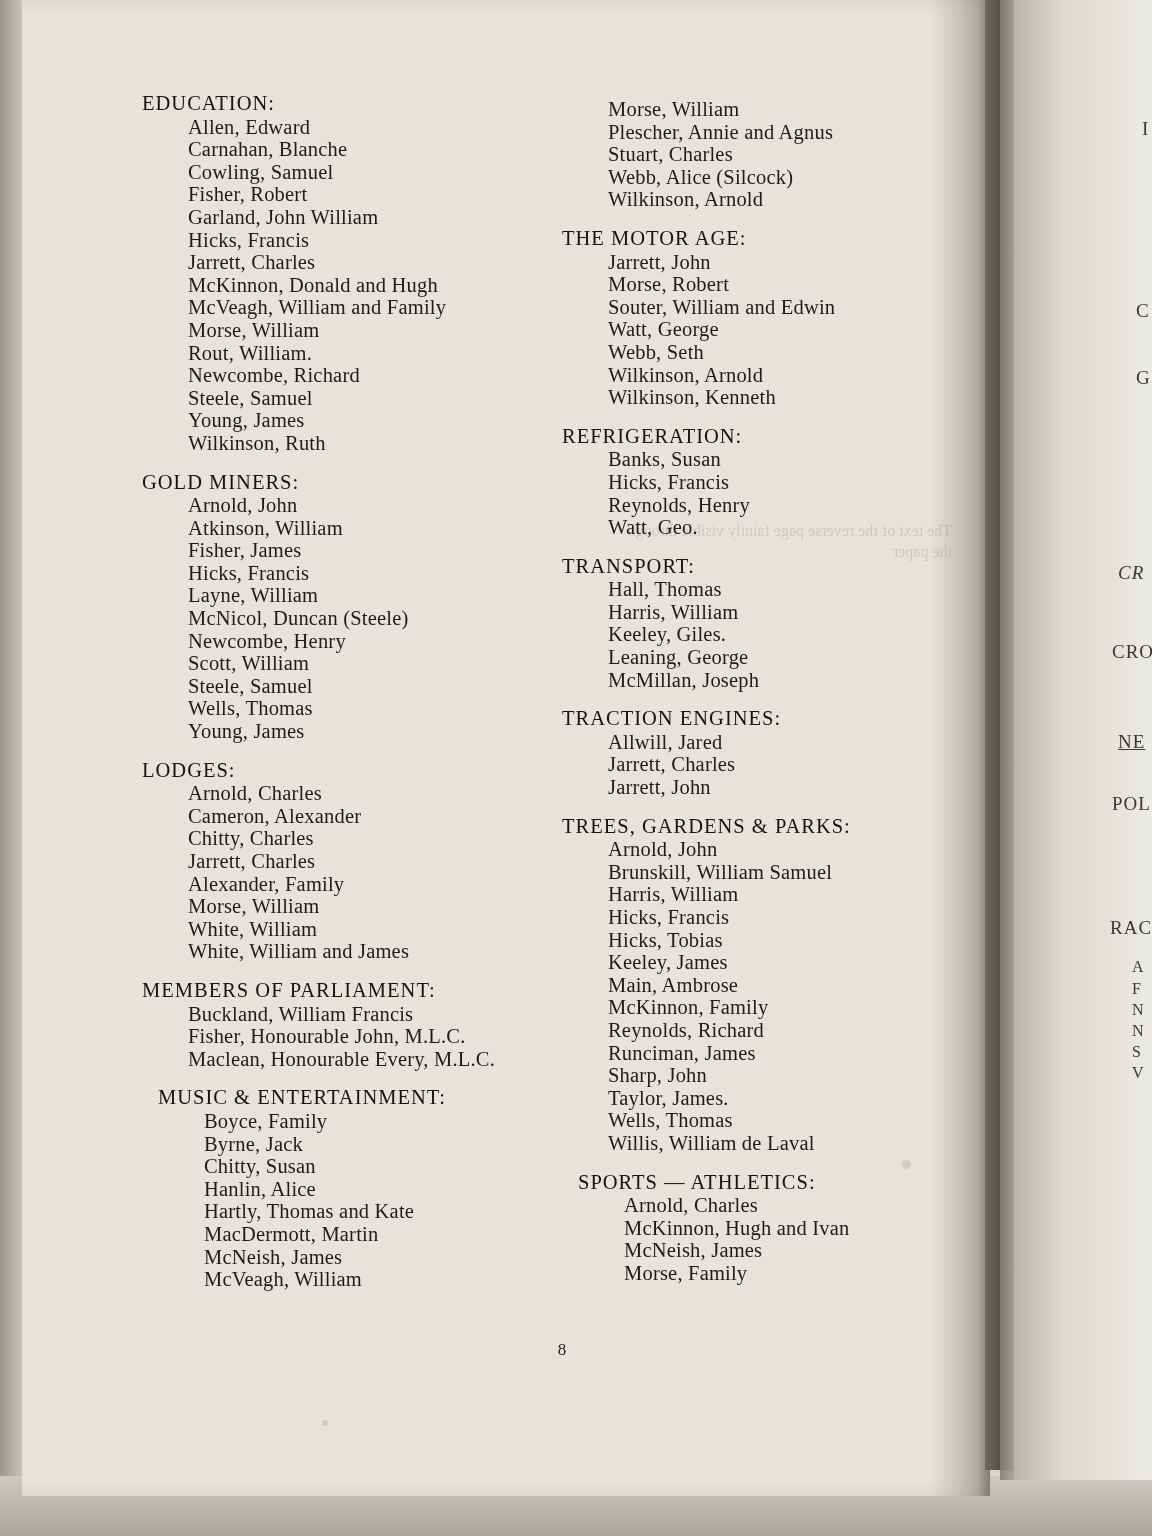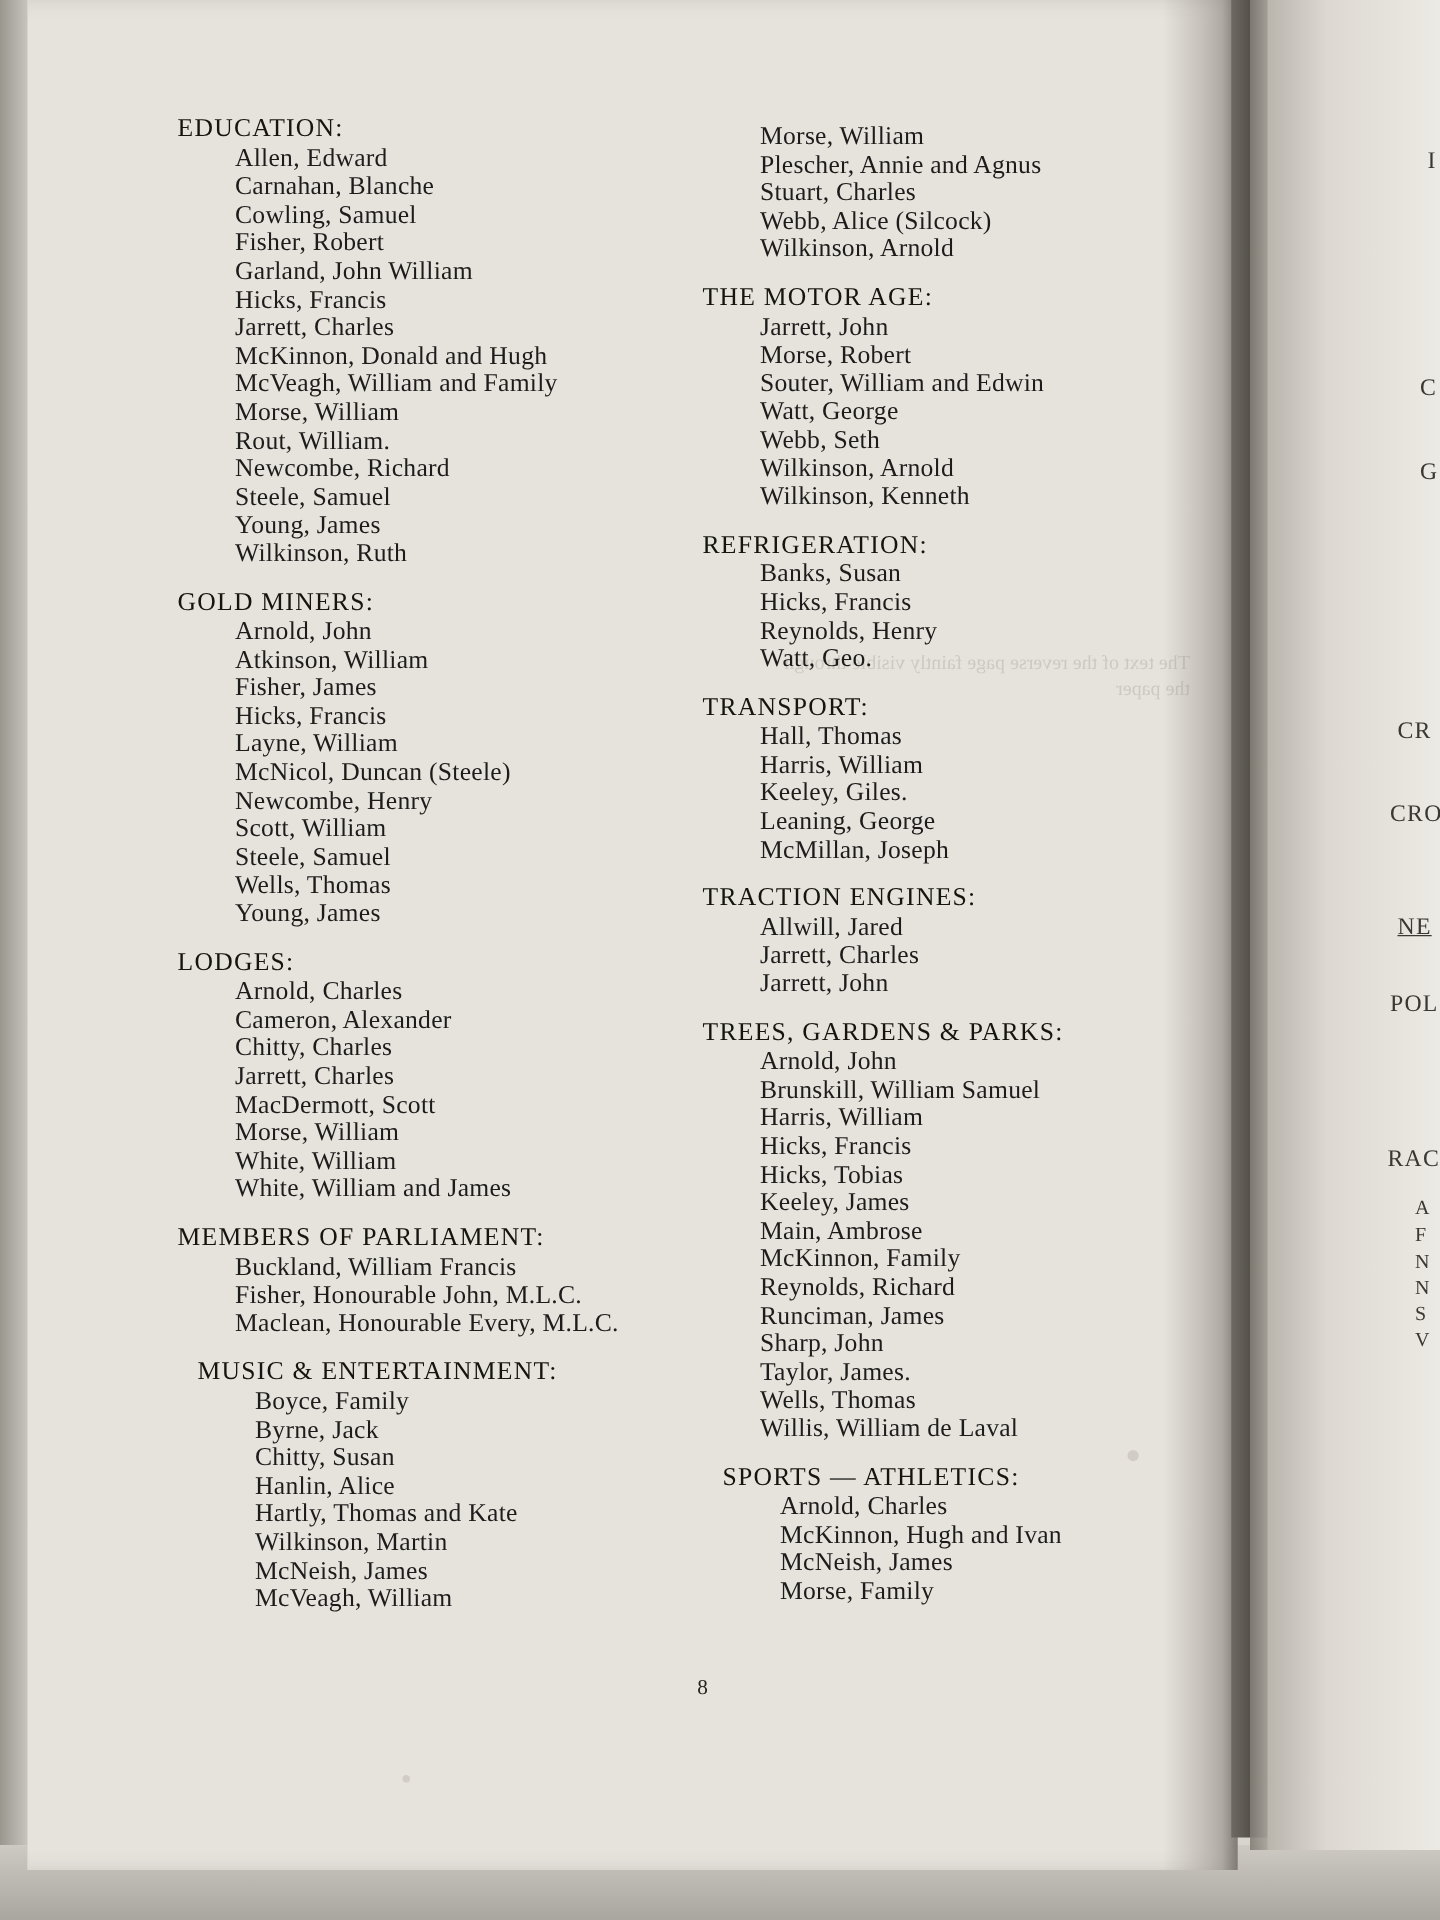--- a/index.html
+++ b/index.html
@@ -214,21 +214,21 @@
             <div class="entry">Young,  James</div>
           </div>
         </div>
         <div class="group">
           <div class="group-heading">LODGES:</div>
           <div class="group-entries">
             <div class="entry">Arnold,  Charles</div>
             <div class="entry">Cameron,  Alexander</div>
             <div class="entry">Chitty,  Charles</div>
             <div class="entry">Jarrett,  Charles</div>
-            <div class="entry">MacDermott,  Scott</div>
+            <div class="entry">Alexander,  Family</div>
             <div class="entry">Morse,  William</div>
             <div class="entry">White,  William</div>
             <div class="entry">White,  William and James</div>
           </div>
         </div>
         <div class="group">
           <div class="group-heading">MEMBERS OF PARLIAMENT:</div>
           <div class="group-entries">
             <div class="entry">Buckland,  William Francis</div>
             <div class="entry">Fisher, Honourable John, M.L.C.</div>
@@ -236,21 +236,21 @@
           </div>
         </div>
         <div class="group">
           <div class="group-heading">MUSIC  &amp;  ENTERTAINMENT:</div>
           <div class="group-entries">
             <div class="entry">Boyce,  Family</div>
             <div class="entry">Byrne,  Jack</div>
             <div class="entry">Chitty,  Susan</div>
             <div class="entry">Hanlin,  Alice</div>
             <div class="entry">Hartly,  Thomas and Kate</div>
-            <div class="entry">Wilkinson,  Martin</div>
+            <div class="entry">MacDermott,  Martin</div>
             <div class="entry">McNeish,  James</div>
             <div class="entry">McVeagh,  William</div>
           </div>
         </div>
       </div>
     <div class="col col-b">
         <div class="group cont">
           <div class="group-entries">
             <div class="entry">Morse,  William</div>
             <div class="entry">Plescher,  Annie and Agnus</div>
@@ -331,21 +331,21 @@
     <div class="page-number">8</div>
   </div>
 
   <div class="gutter"></div>
   <div class="page-right-edge"></div>
   <div class="page-right"></div>
 
 <div class="rt" style="left: 1142px; top: 118px;">I</div>
     <div class="rt" style="left: 1136px; top: 300px;">C</div>
     <div class="rt" style="left: 1136px; top: 367px;">G</div>
-    <div class="rt" style="left: 1118px; top: 574px;">CR</div>
+    <div class="rt" style="left: 1118px; top: 562px; font-style: italic;">CR</div>
     <div class="rt" style="left: 1112px; top: 641px;">CRO</div>
     <div class="rt" style="left: 1118px; top: 731px; text-decoration: underline;">NE</div>
     <div class="rt" style="left: 1112px; top: 793px;">POL</div>
     <div class="rt" style="left: 1110px; top: 917px;">RAC</div>
     <div class="rt small" style="left: 1132px; top: 958px;">A</div>
     <div class="rt small" style="left: 1132px; top: 980px;">F</div>
     <div class="rt small" style="left: 1132px; top: 1001px;">N</div>
     <div class="rt small" style="left: 1132px; top: 1022px;">N</div>
     <div class="rt small" style="left: 1132px; top: 1043px;">S</div>
     <div class="rt small" style="left: 1132px; top: 1064px;">V</div>

